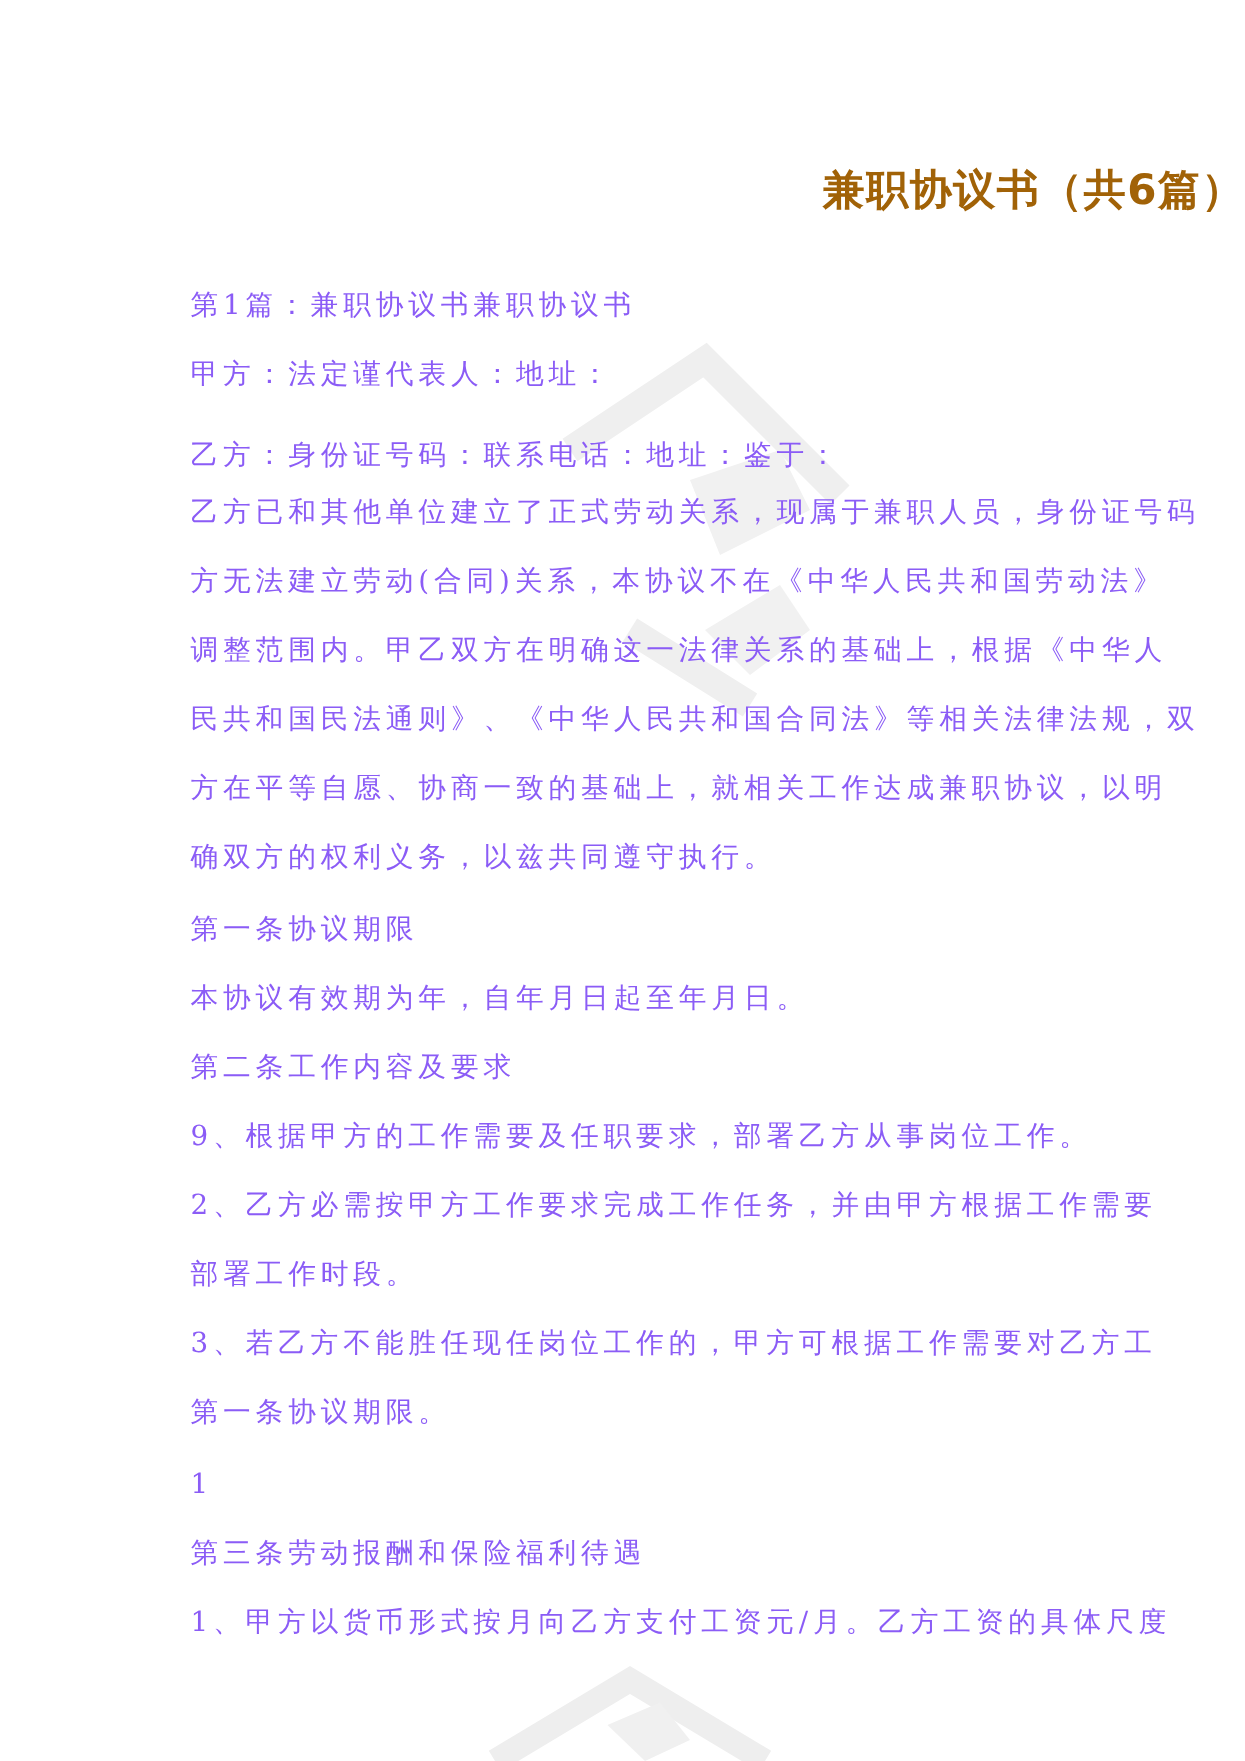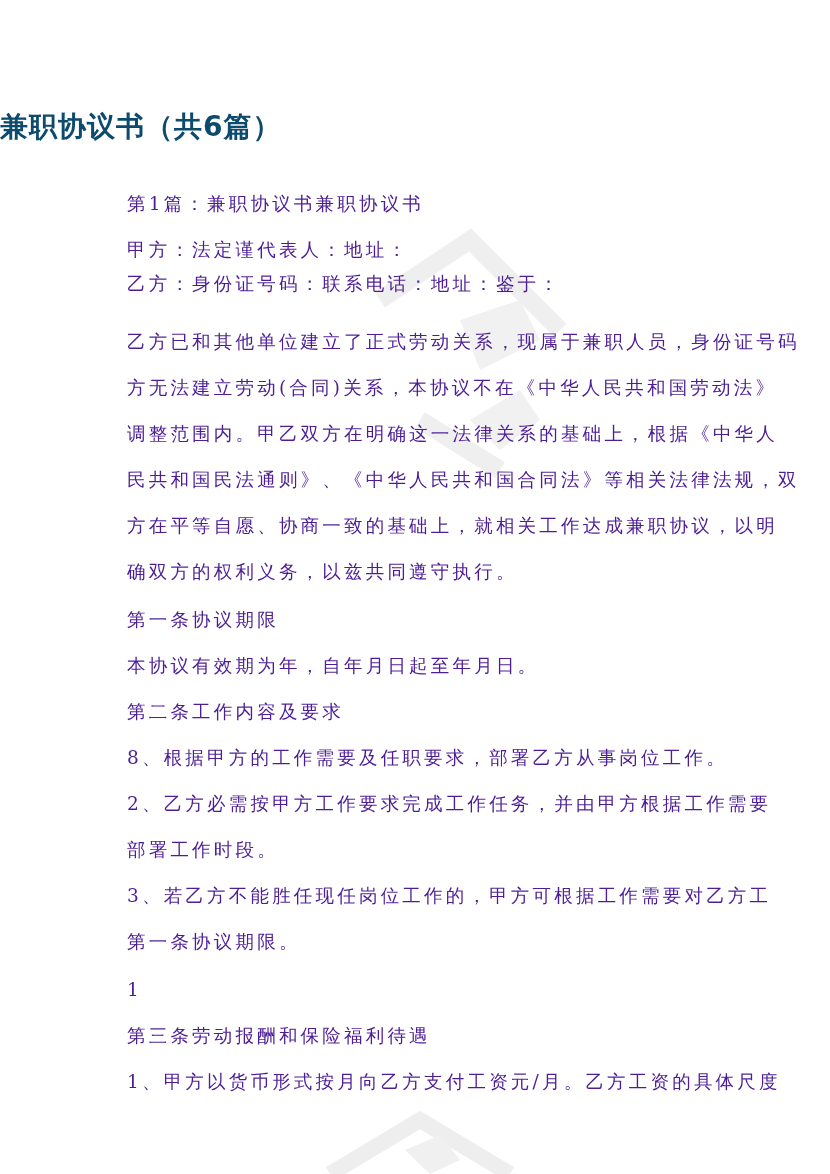--- a/index.html
+++ b/index.html
@@ -1,25 +1,25 @@
 <!DOCTYPE html>
 <html><head>
   <meta charset="utf-8">
   <style>
     html, body { margin: 0; padding: 0; background: #ffffff; }
     body { width: 830px; height: 1174px; position: relative; overflow: hidden; }
     .page { position: absolute; left: 0; top: 0; width: 830px; height: 1174px; background: #fff; }
     .title {
-      position: absolute; left: 0; top: 108px; width: 830px; text-align: left;
+      position: absolute; left: 0; top: 108px; width: 830px; text-align: right;
       font-family: "DejaVu Sans", sans-serif; font-weight: bold; font-size: 28px;
-      color: #0c4a6e; letter-spacing: 1px;
+      color: #a16207; letter-spacing: 1px;
     }
     .body-text {
       position: absolute; left: 127px; width: 580px;
-      font-family: "DejaVu Serif", serif; font-size: 18.5px; color: #4c1d95;
+      font-family: "DejaVu Serif", serif; font-size: 18.5px; color: #8b5cf6;
       letter-spacing: 3.2px; line-height: 23px; white-space: nowrap;
     }
     .watermark { position: absolute; pointer-events: none; }
   </style>
 </head>
 <body>
 
 <div class="page">
 
   <svg class="watermark" width="830" height="1174" style="left:0;top:0;">
@@ -36,31 +36,31 @@
     </g>
     <g fill="#f0f0f0">
       <polygon points="405,1150 440,1135 460,1160 430,1174"></polygon>
     </g>
   </svg>
 
   <div class="title">兼职协议书（共6篇）</div>
 
   <div class="body-text" style="top:192px">第1篇：兼职协议书兼职协议书</div>
   <div class="body-text" style="top:238px">甲方：法定谨代表人：地址：</div>
-  <div class="body-text" style="top:272px">乙方：身份证号码：联系电话：地址：鉴于：</div>
+  <div class="body-text" style="top:292px">乙方：身份证号码：联系电话：地址：鉴于：</div>
   <div class="body-text" style="top:330px">乙方已和其他单位建立了正式劳动关系，现属于兼职人员，身份证号码</div>
   <div class="body-text" style="top:376px">方无法建立劳动(合同)关系，本协议不在《中华人民共和国劳动法》</div>
   <div class="body-text" style="top:468px">民共和国民法通则》、《中华人民共和国合同法》等相关法律法规，双</div>
   <div class="body-text" style="top:422px">调整范围内。甲乙双方在明确这一法律关系的基础上，根据《中华人</div>
   <div class="body-text" style="top:514px">方在平等自愿、协商一致的基础上，就相关工作达成兼职协议，以明</div>
   <div class="body-text" style="top:560px">确双方的权利义务，以兹共同遵守执行。</div>
   <div class="body-text" style="top:608px">第一条协议期限</div>
   <div class="body-text" style="top:700px">第二条工作内容及要求</div>
   <div class="body-text" style="top:654px">本协议有效期为年，自年月日起至年月日。</div>
-  <div class="body-text" style="top:746px">8、根据甲方的工作需要及任职要求，部署乙方从事岗位工作。</div>
+  <div class="body-text" style="top:746px">9、根据甲方的工作需要及任职要求，部署乙方从事岗位工作。</div>
   <div class="body-text" style="top:792px">2、乙方必需按甲方工作要求完成工作任务，并由甲方根据工作需要</div>
   <div class="body-text" style="top:838px">部署工作时段。</div>
   <div class="body-text" style="top:884px">3、若乙方不能胜任现任岗位工作的，甲方可根据工作需要对乙方工</div>
   <div class="body-text" style="top:930px">第一条协议期限。</div>
   <div class="body-text" style="top:978px">1</div>
   <div class="body-text" style="top:1024px">第三条劳动报酬和保险福利待遇</div>
   <div class="body-text" style="top:1070px">1、甲方以货币形式按月向乙方支付工资元/月。乙方工资的具体尺度</div>
 
 </div>
 

